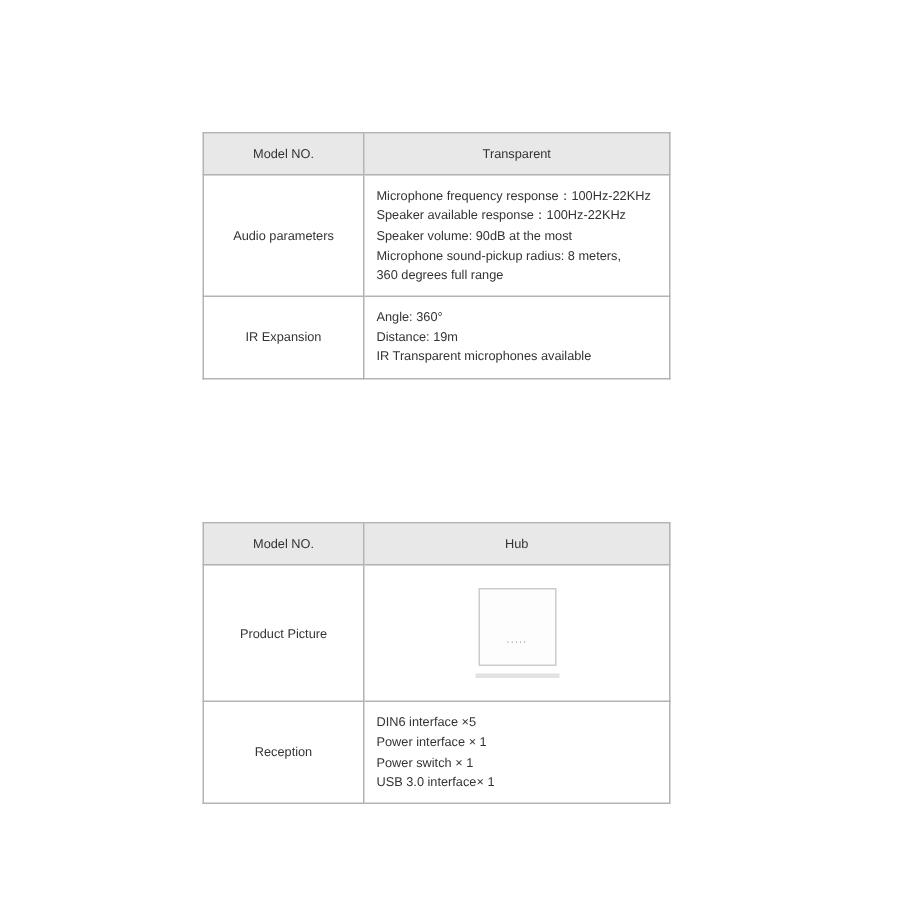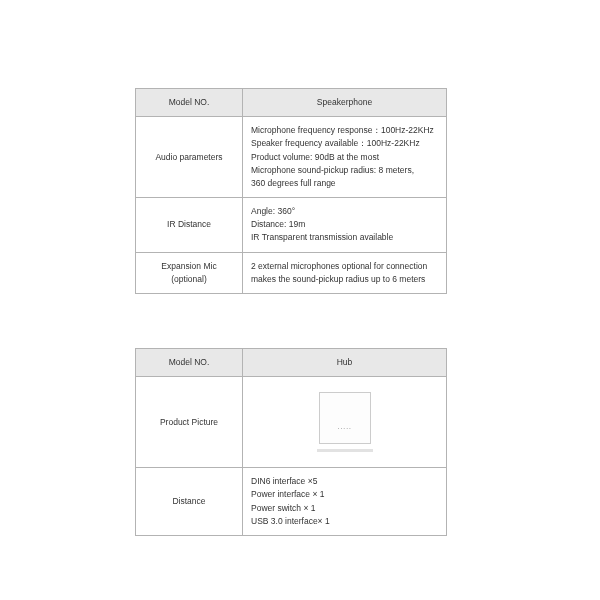--- a/index.html
+++ b/index.html
@@ -104,48 +104,38 @@
 </style>
 </head>
 <body>
 
 <div class="page">
 
   <table class="spec-table" id="table-speakerphone">
     <tbody>
         <tr>
       <th class="head-cell label-cell">Model NO.</th>
-      <th class="head-cell">Speakerphone</th>
+      <th class="head-cell">Transparent</th>
     </tr>
     <tr>
       <td class="label-cell">Audio parameters</td>
       <td class="value-cell">
         <span class="line">Microphone frequency response：100Hz-22KHz</span>
-        <span class="line">Speaker frequency available：100Hz-22KHz</span>
-        <span class="line">Product volume: 90dB at the most</span>
+        <span class="line">Speaker available response：100Hz-22KHz</span>
+        <span class="line">Speaker volume: 90dB at the most</span>
         <span class="line">Microphone sound-pickup radius: 8 meters,</span>
         <span class="line">360 degrees full range</span>
       </td>
     </tr>
     <tr>
-      <td class="label-cell">IR Distance</td>
+      <td class="label-cell">IR Expansion</td>
       <td class="value-cell">
         <span class="line">Angle: 360°</span>
         <span class="line">Distance: 19m</span>
-        <span class="line">IR Transparent transmission available</span>
-      </td>
-    </tr>
-    <tr>
-      <td class="label-cell">
-        <span class="line">Expansion Mic</span>
-        <span class="line">(optional)</span>
-      </td>
-      <td class="value-cell">
-        <span class="line">2 external microphones optional for connection</span>
-        <span class="line">makes the sound-pickup radius up to 6 meters</span>
+        <span class="line">IR Transparent microphones available</span>
       </td>
     </tr>
   </tbody>
     </table>
 
   <table class="spec-table" id="table-hub">
     <tbody>
         <tr>
       <th class="head-cell label-cell">Model NO.</th>
       <th class="head-cell">Hub</th>
@@ -153,21 +143,21 @@
     <tr>
       <td class="label-cell">Product Picture</td>
       <td class="picture-cell">
         <span class="device-img">
           <span class="device-dots">·····</span>
         </span>
         <span class="device-shadow"></span>
       </td>
     </tr>
     <tr>
-      <td class="label-cell">Distance</td>
+      <td class="label-cell">Reception</td>
       <td class="value-cell">
         <span class="line">DIN6 interface ×5</span>
         <span class="line">Power interface × 1</span>
         <span class="line">Power switch × 1</span>
         <span class="line">USB 3.0 interface× 1</span>
       </td>
     </tr>
   </tbody>
     </table>
 

